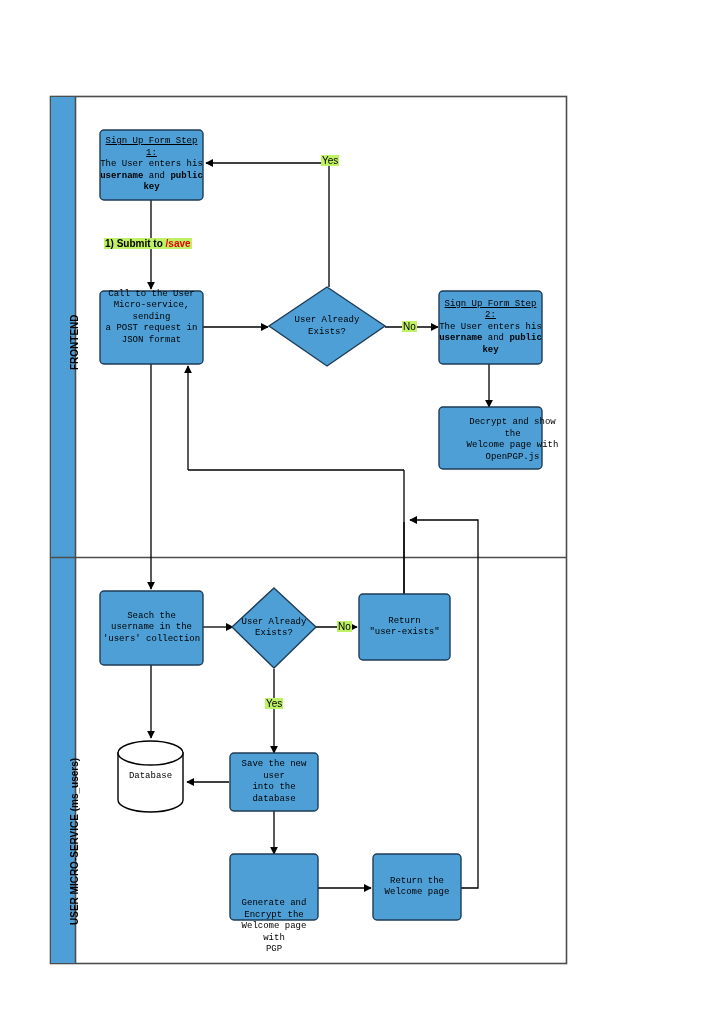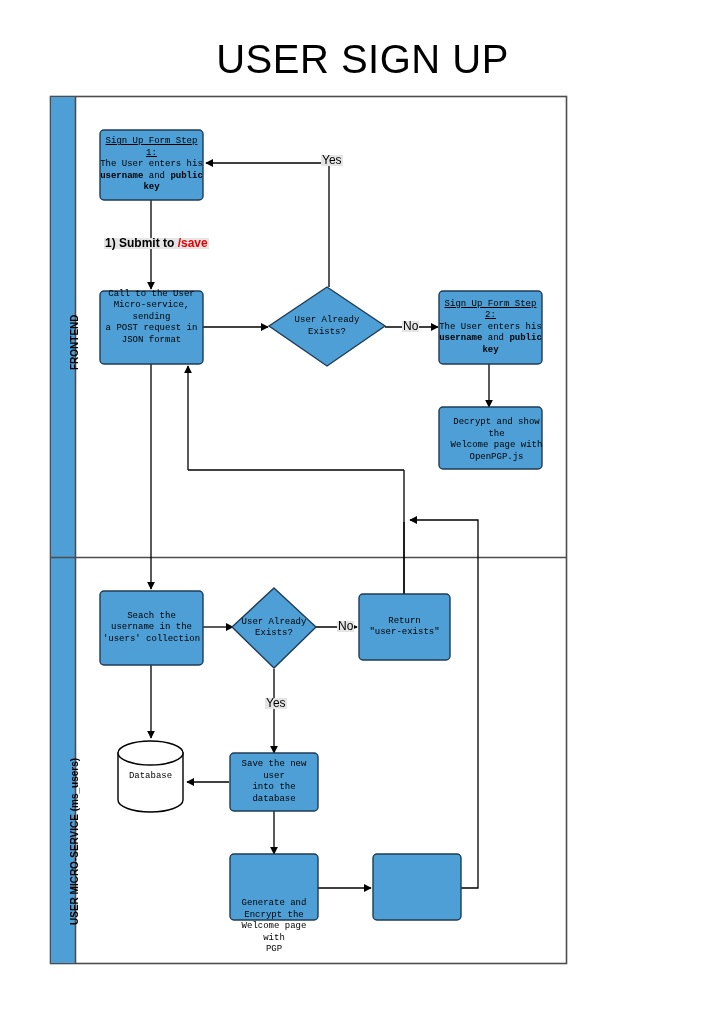--- a/index.html
+++ b/index.html
@@ -50,44 +50,43 @@
     line-height: 11.5px;
     pointer-events: none;
     box-sizing: border-box;
     font-family: Liberation Mono, monospace;
   }
   .node-text span.inner { display: block; width: 100%; }
   .ttl { text-decoration: underline; }
   .bd { font-weight: bold; }
   .edge-label {
     position: absolute;
-    font-size: 12px;
-    color: #000000;
-    background: #e5e5e5;
+    font-size: 10px;
+    color: #000000;
+    background: #bef264;
     padding: 0 1px;
     line-height: 11px;
     white-space: nowrap;
   }
   .edge-label.bold { font-weight: bold; }
   .red { color: #e60000; font-weight: bold; }
   .lane-label {
     position: absolute;
     font-size: 10px;
     font-weight: bold;
     color: #000000;
     white-space: nowrap;
     transform-origin: 0 0;
   }
 </style>
 </head>
 <body>
 
 <div id="stage">
 
-  <div id="diagram-title">USER SIGN UP</div>
 
   <svg id="flow" viewBox="0 0 725 1024">
     <defs>
       <marker id="arrow" viewBox="0 0 10 10" refX="9" refY="5" markerWidth="6" markerHeight="6" orient="auto-start-reverse">
         <path d="M 0 0 L 10 5 L 0 10 z" fill="#000000"></path>
       </marker>
     </defs>
 
     <g>
       <rect x="50.5" y="96.5" width="516" height="867" fill="#ffffff" stroke="#4d4d4d" stroke-width="1.6"></rect>
@@ -198,21 +197,21 @@
   </div>
 
   <div class="node-text" style="left:439px; top:291px; width:103px; height:73px;">
     <span class="inner">
       <span class="ttl">Sign Up Form Step 2:</span><br>
       <span>The User enters his</span><br>
       <span class="bd">username</span><span> and </span><span class="bd">public key</span>
     </span>
   </div>
 
-  <div class="node-text" style="left:445px; top:407px; width:103px; height:66px;">
+  <div class="node-text" style="left:461px; top:407px; width:103px; height:66px;">
     <span class="inner">
       <span>Decrypt and show the</span><br>
       <span>Welcome page with</span><br>
       <span>OpenPGP.js</span>
     </span>
   </div>
 
   <div class="node-text" style="left:100px; top:591px; width:103px; height:74px;">
     <span class="inner">
       <span>Seach the</span><br>
@@ -248,20 +247,26 @@
 
   <div class="node-text" style="left:230px; top:894px; width:88px; height:66px;">
     <span class="inner">
       <span>Generate and</span><br>
       <span>Encrypt  the</span><br>
       <span>Welcome page with</span><br>
       <span>PGP</span>
     </span>
   </div>
 
+  <div class="node-text" style="left:373px; top:854px; width:88px; height:66px;">
+    <span class="inner">
+      <span>Return the</span><br>
+      <span>Welcome page</span>
+    </span>
+  </div>
 
   <div class="edge-label bold" style="left:104px; top:238px;">
     <span>1) Submit to </span><span class="red">/save</span>
   </div>
 
   <div class="edge-label" style="left:321px; top:155px;">Yes</div>
 
   <div class="edge-label" style="left:402px; top:321px;">No</div>
 
   <div class="edge-label" style="left:337px; top:621px;">No</div>

